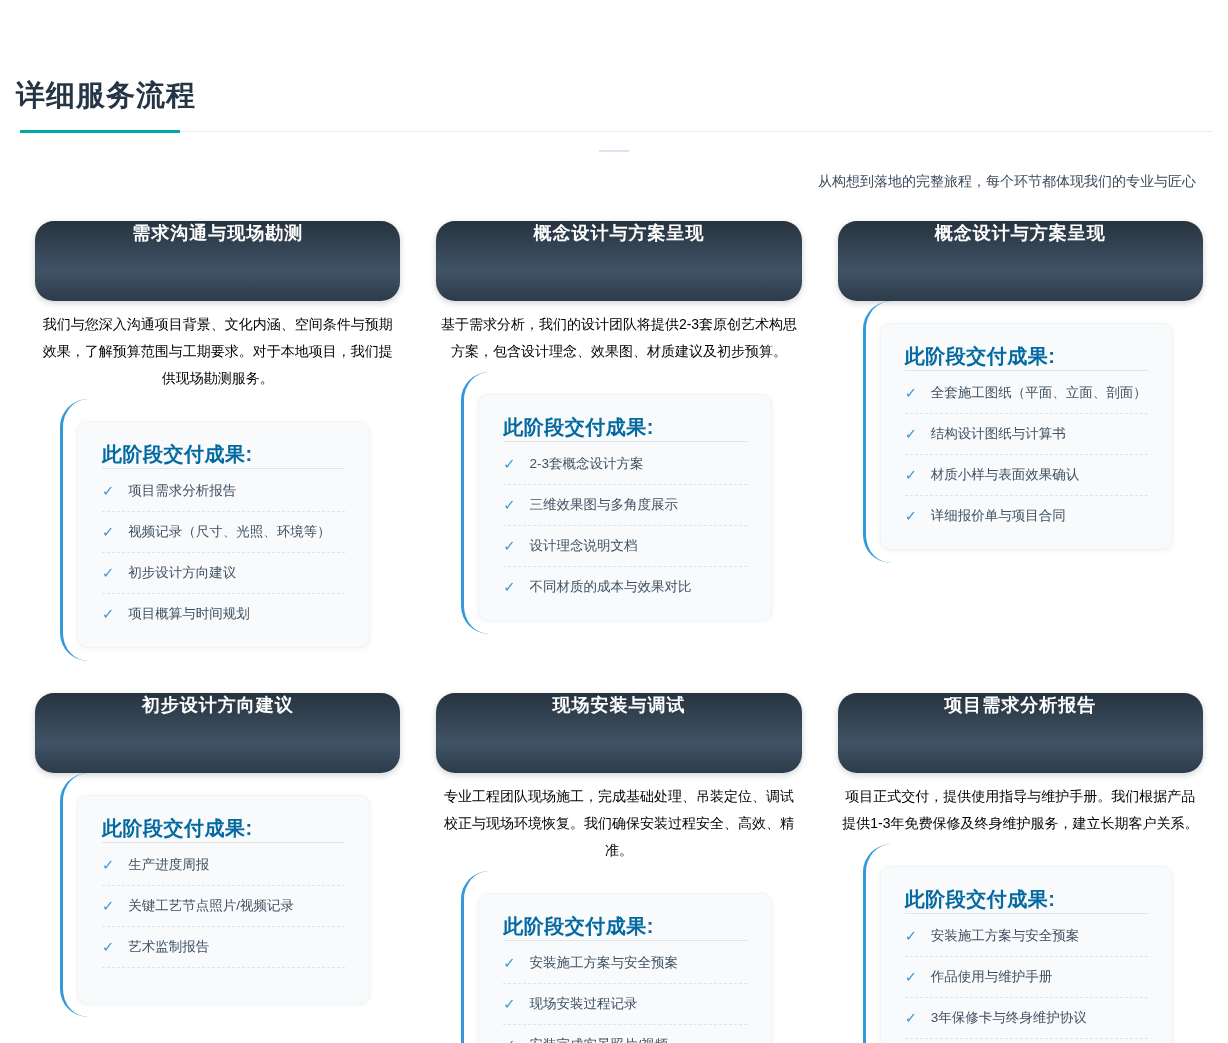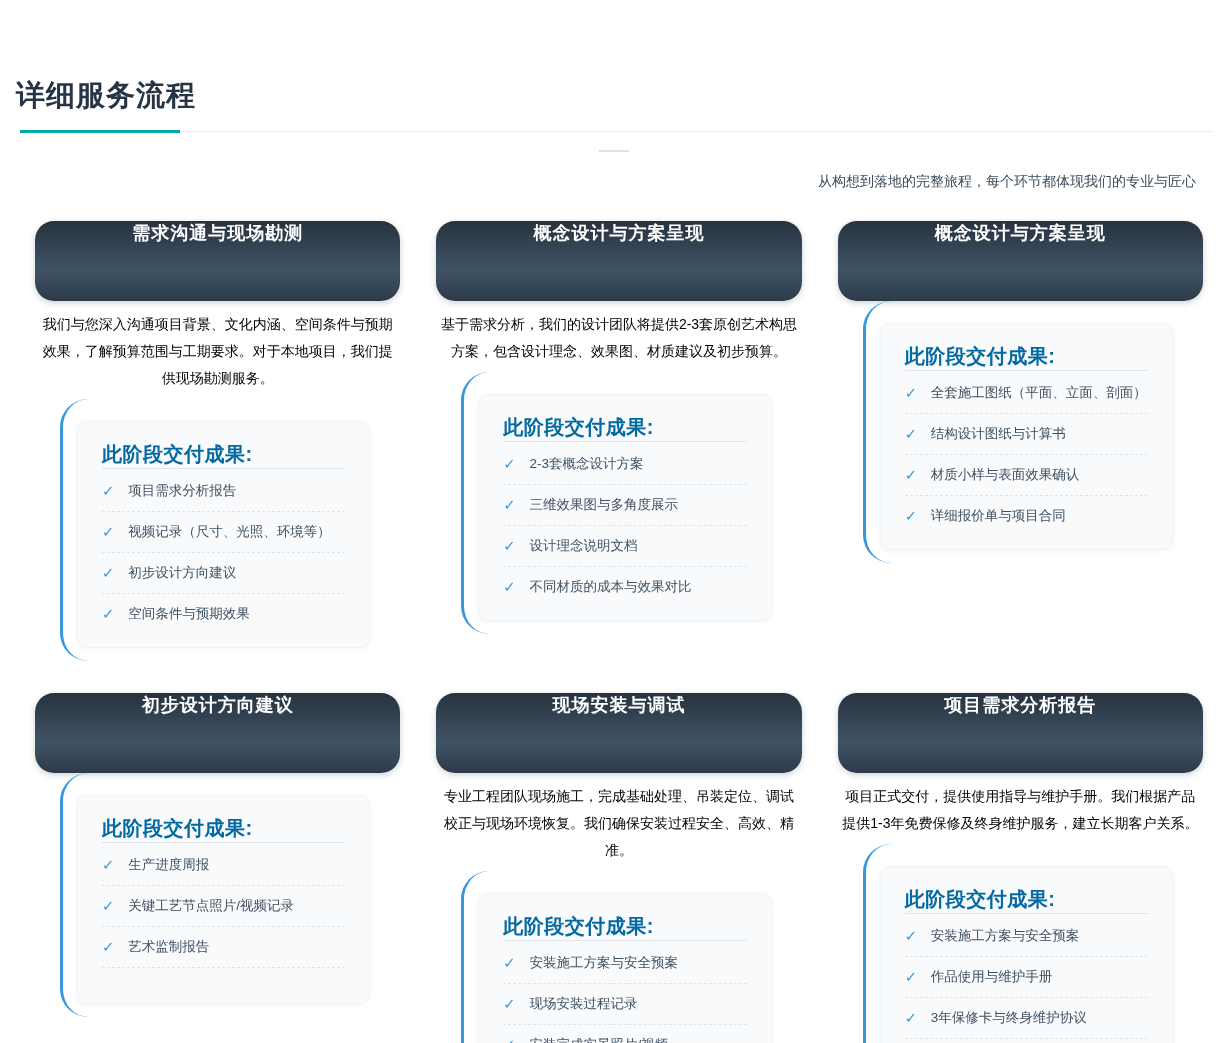--- a/index.html
+++ b/index.html
@@ -141,21 +141,21 @@
             <li class="deliver-item">
                 <span class="check">✓</span>
                 <span>视频记录（尺寸、光照、环境等）</span>
               </li>
             <li class="deliver-item">
                 <span class="check">✓</span>
                 <span>初步设计方向建议</span>
               </li>
             <li class="deliver-item">
                 <span class="check">✓</span>
-                <span>空间条件与预期效果</span>
+                <span>项目概算与时间规划</span>
               </li>
           </ul>
         </div>
       </div>
     </div>
 
     <div class="step-card">
       <div class="step-header">
         <span class="step-title">概念设计与方案呈现</span>
       </div>

